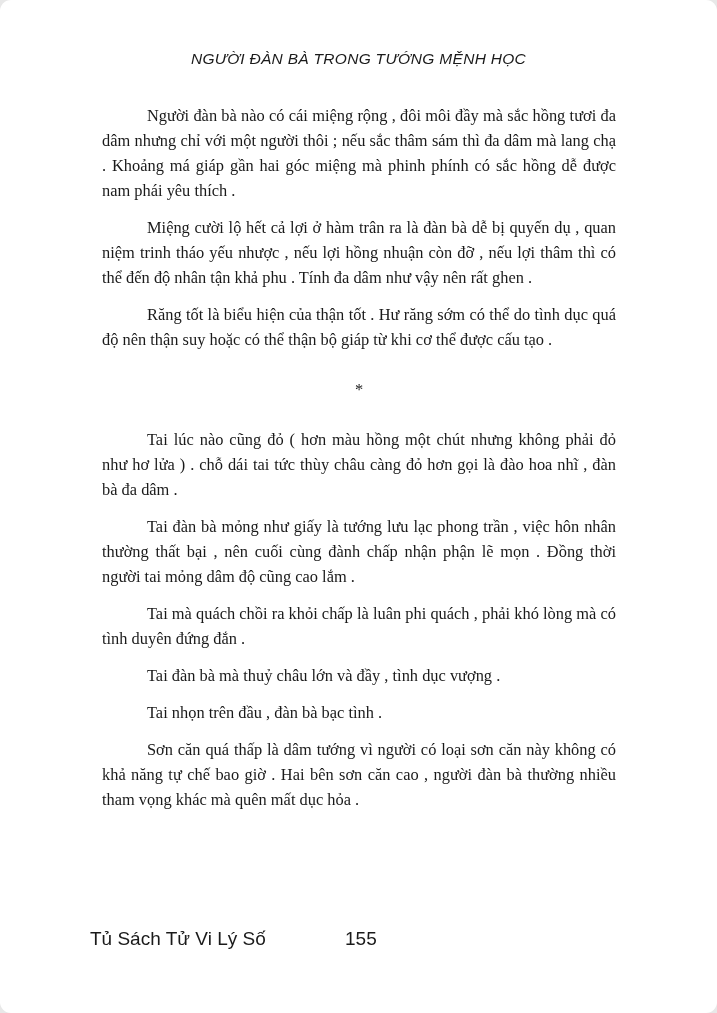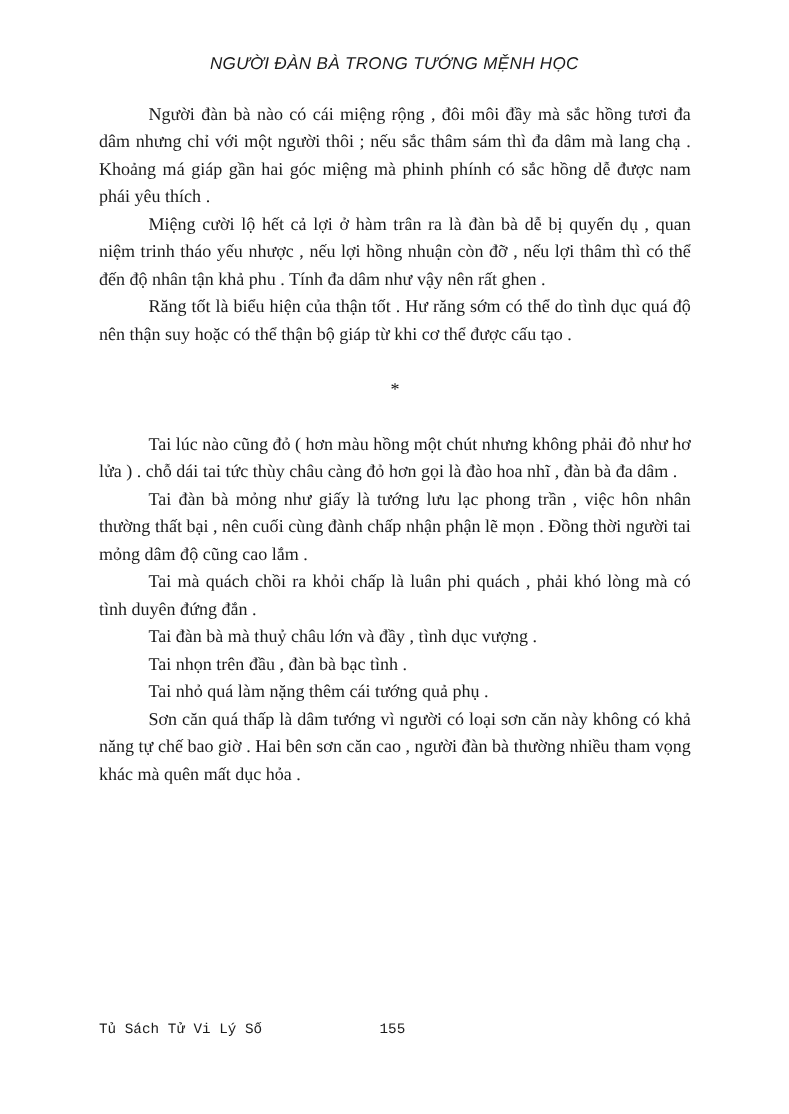--- a/index.html
+++ b/index.html
@@ -4,20 +4,21 @@
 <style>
   html, body { margin: 0; padding: 0; background: #e8e8e8; }
   .page {
     position: relative;
     width: 717px;
     height: 1013px;
     margin: 0 auto;
     background: #ffffff;
     overflow: hidden;
     color: #1a1a1a;
+    border-radius: 11px;
   }
   .doc-title {
     position: absolute;
     top: 50px;
     left: 0;
     width: 100%;
     text-align: center;
     font-family: "Liberation Sans", sans-serif;
     font-style: italic;
     font-weight: normal;
@@ -29,37 +30,37 @@
     position: absolute;
     top: 91px;
     left: 90px;
     width: 538px;
     font-family: "Liberation Serif", serif;
     font-size: 16.4px;
     line-height: 25px;
     text-align: justify;
   }
   .content p {
-    margin: 0;
+    margin: 12px;
     text-indent: 45px;
   }
   .separator {
     text-align: center;
     text-indent: 0 !important;
     margin: 25px 0 !important;
     font-size: 16.4px;
   }
   .footer {
     position: absolute;
     top: 928px;
     left: 90px;
     width: 610px;
     height: 20px;
-    font-family: Liberation Mono, monospace;
-    font-size: 13px;
+    font-family: Liberation Sans, sans-serif;
+    font-size: 19px;
     color: #1a1a1a;
   }
   .footer .footer-left   { position: absolute; left: 0; top: 0; white-space: nowrap; }
   .footer .footer-page   { position: absolute; left: 255px; top: 0; white-space: nowrap; }
   .footer .footer-right  { position: absolute; right: 0; top: 0; white-space: nowrap; }
 </style>
 </head>
 <body>
 
 <div class="page">
@@ -71,21 +72,20 @@
     <p>Miệng cười lộ hết cả lợi ở hàm trân ra là đàn bà dễ bị quyến dụ , quan niệm trinh tháo yếu nhược , nếu lợi hồng nhuận còn đỡ , nếu lợi thâm thì có thể đến độ nhân tận khả phu . Tính đa dâm như vậy nên rất ghen .</p>
     <p>Răng tốt là biểu hiện của thận tốt . Hư răng sớm có thể do tình dục quá độ nên thận suy hoặc có thể thận bộ giáp từ khi cơ thể được cấu tạo .</p>
 
     <p class="separator">*</p>
 
     <p>Tai lúc nào cũng đỏ ( hơn màu hồng một chút nhưng không phải đỏ như hơ lửa ) . chỗ dái tai tức thùy châu càng đỏ hơn gọi là đào hoa nhĩ , đàn bà đa dâm .</p>
     <p>Tai đàn bà mỏng như giấy là tướng lưu lạc phong trần , việc hôn nhân thường thất bại , nên cuối cùng đành chấp nhận phận lẽ mọn . Đồng thời người tai mỏng dâm độ cũng cao lắm .</p>
     <p>Tai mà quách chồi ra khỏi chấp là luân phi quách , phải khó lòng mà có tình duyên đứng đắn .</p>
     <p>Tai đàn bà mà thuỷ châu lớn và đầy , tình dục vượng .</p>
     <p>Tai nhọn trên đầu , đàn bà bạc tình .</p>
-    <p>Tai nhỏ quá làm nặng thêm cái tướng quả phụ .</p>
     <p>Sơn căn quá thấp là dâm tướng vì người có loại sơn căn này không có khả năng tự chế bao giờ . Hai bên sơn căn cao , người đàn bà thường nhiều tham vọng khác mà quên mất dục hỏa .</p>
   </div>
 
   <div class="footer">
     <span class="footer-left">Tủ Sách Tử Vi Lý Số</span>
     <span class="footer-page">155</span>
   </div>
 
 </div>
 

